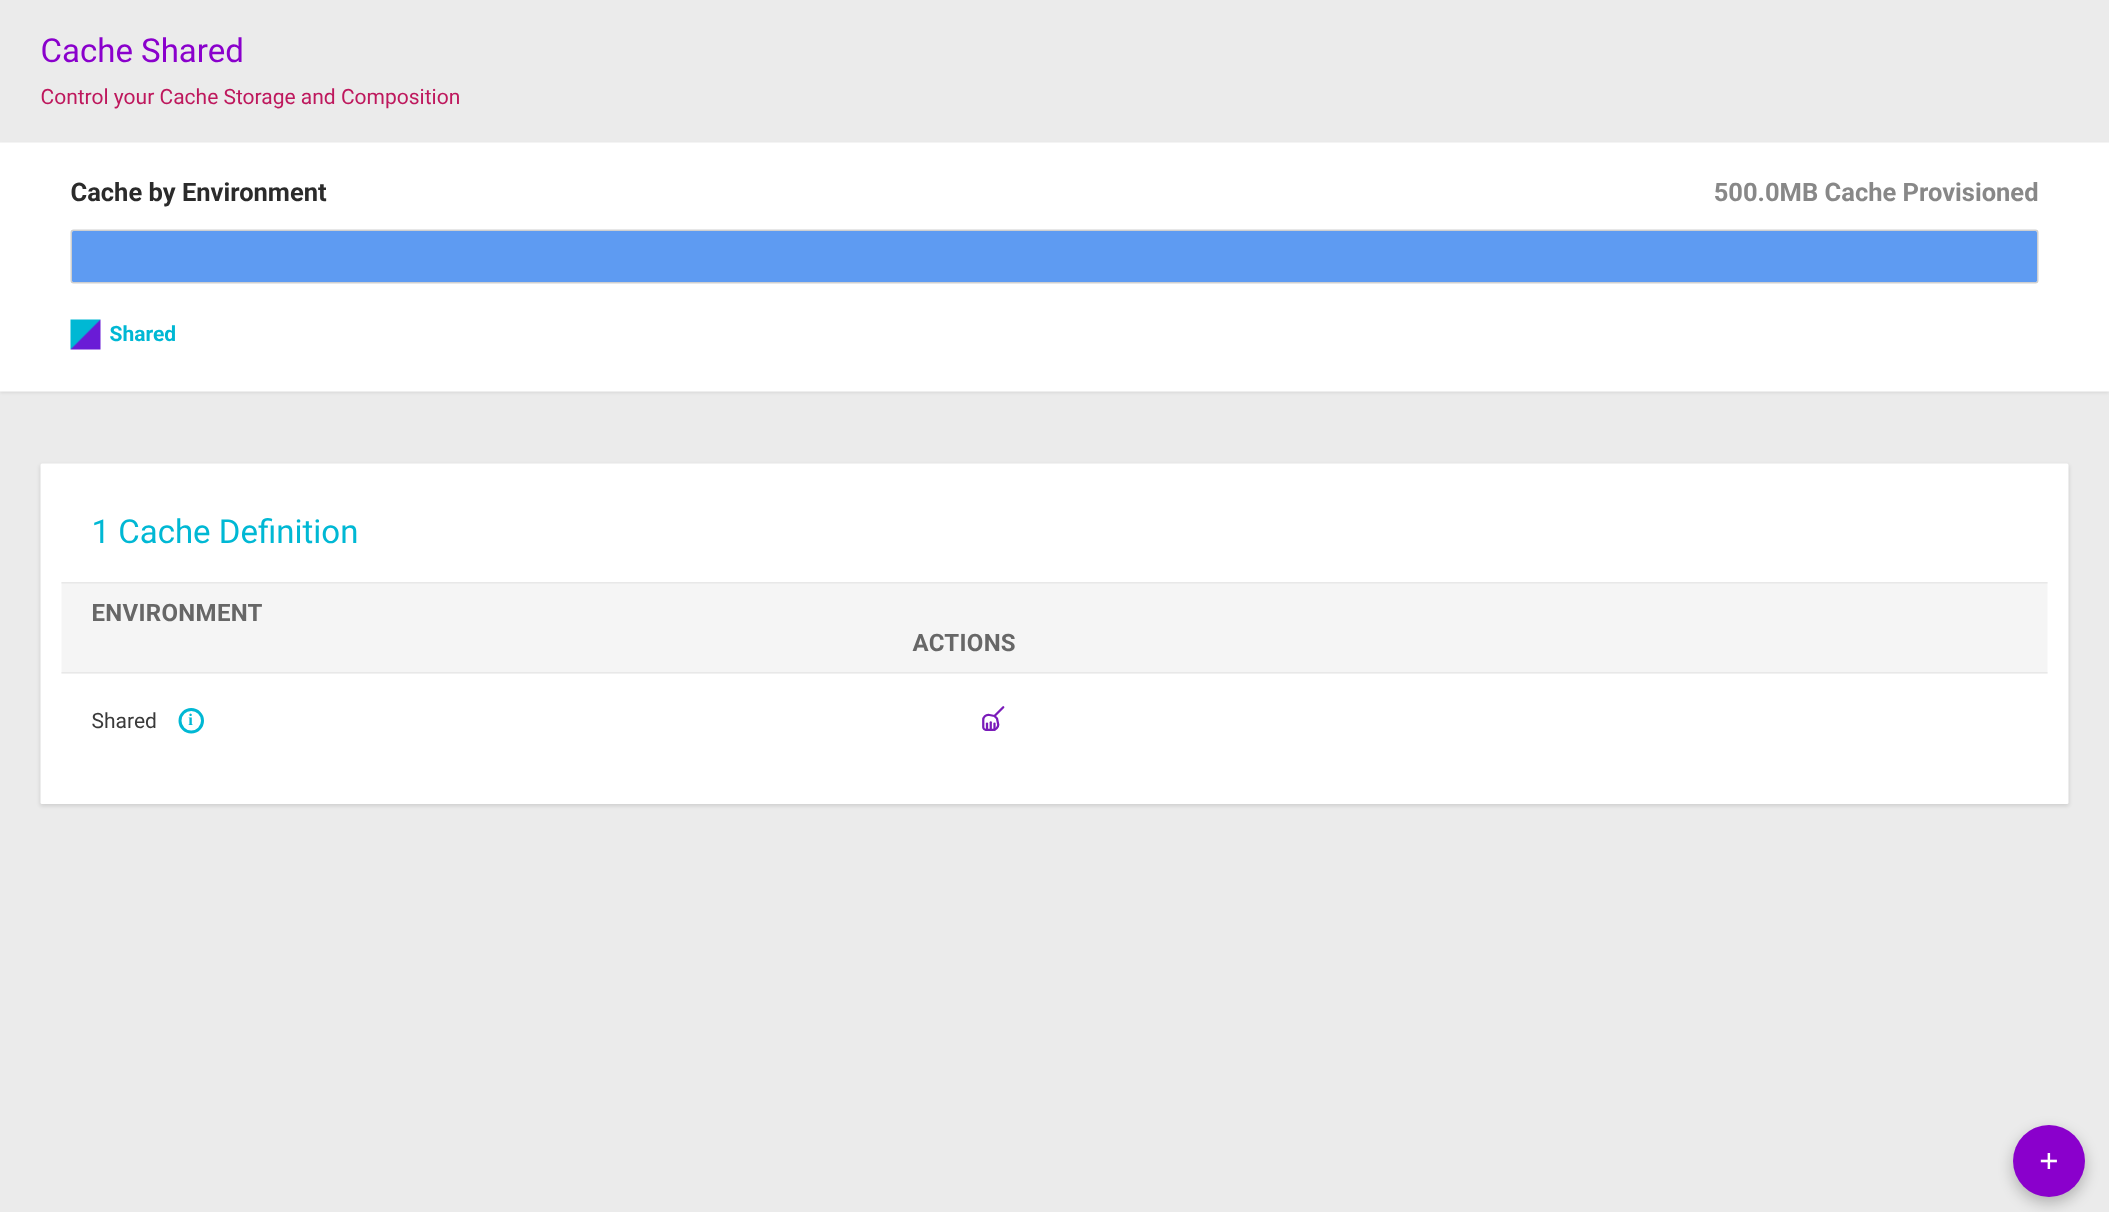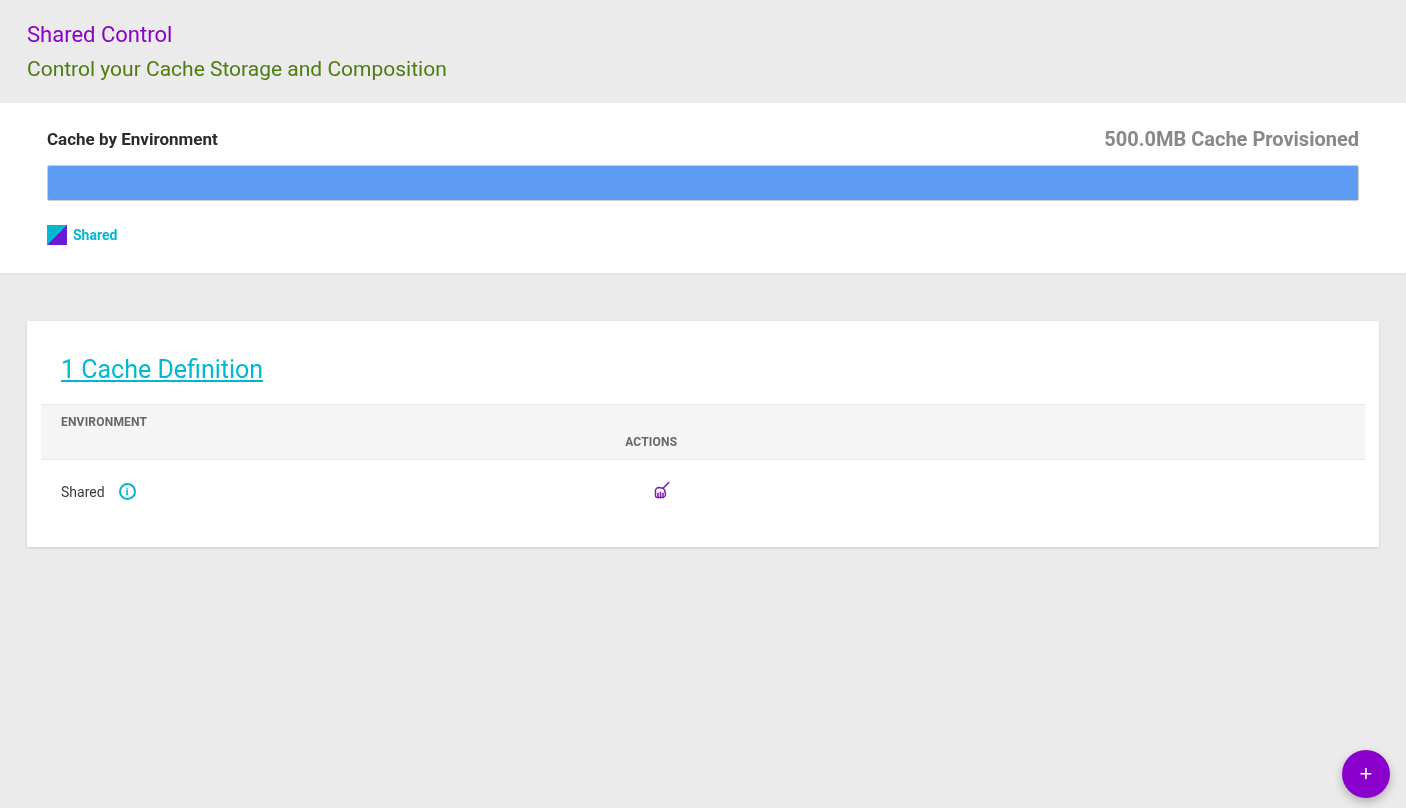--- a/index.html
+++ b/index.html
@@ -15,43 +15,43 @@
   .header {
     padding: 22px 27px 22px 27px;
   }
   .page-title {
     color: #8a00cc;
     font-size: 22px;
     font-weight: 400;
     margin-bottom: 10px;
   }
   .page-subtitle {
-    color: #4d7c0f;
-    font-size: 21px;
+    color: #be185d;
+    font-size: 14px;
     font-weight: 400;
   }
   .card1 {
     background: #fff;
     padding: 24px 47px 28px 47px;
     box-shadow: 0 1px 2px rgba(0,0,0,0.08);
   }
   .card1-top {
     display: flex;
     justify-content: space-between;
     align-items: center;
     margin-bottom: 14px;
     gap: 19px;
   }
   .card1-title {
     font-size: 17px;
     font-weight: 700;
     color: #2b2b2b;
   }
   .card1-right {
-    font-size: 20px;
+    font-size: 17px;
     font-weight: 700;
     color: #888;
   }
   .bar-outer {
     width: 100%;
     height: 36px;
     border: 1px solid #cfcfcf;
     border-radius: 2px;
     overflow: hidden;
   }
@@ -79,33 +79,32 @@
 
   .card2 {
     background: #fff;
     margin: 48px 27px 0 27px;
     box-shadow: 0 1px 3px rgba(0,0,0,0.12);
     padding: 34px 14px 24px 14px;
     border-radius: 1px;
   }
   .card2-title {
     color: #00b8d4;
-    font-size: 25px;
+    font-size: 22px;
     font-weight: 400;
     margin-left: 20px;
     margin-bottom: 20px;
-    text-decoration: underline;
   }
   .table-head {
     display: flex;
     background: #f5f5f5;
     border-top: 1px solid #e8e8e8;
     border-bottom: 1px solid #e8e8e8;
     padding: 10px 20px;
-    font-size: 12px;
+    font-size: 16px;
     color: #676767;
     font-weight: 700;
     letter-spacing: 0.2px;
   }
   .col-env { width: 33%; }
   .col-usage { width: 52%; }
   .col-actions { width: 15%; text-align: right; margin-top: 20px; }
 
   .table-row {
     display: flex;
@@ -161,21 +160,21 @@
     justify-content: center;
     cursor: pointer;
     font-size: 22px;
     line-height: 1;
   }
 </style>
 </head>
 <body>
 
 <div class="header">
-  <h1 class="page-title">Shared Control</h1>
+  <h1 class="page-title">Cache Shared</h1>
   <div class="page-subtitle">Control your Cache Storage and Composition</div>
 </div>
 
 <div class="card1">
   <div class="card1-top">
     <div class="card1-title">Cache by Environment</div>
     <div class="card1-right">500.0MB Cache Provisioned</div>
   </div>
   <div class="bar-outer">
     <div class="bar-inner"></div>

